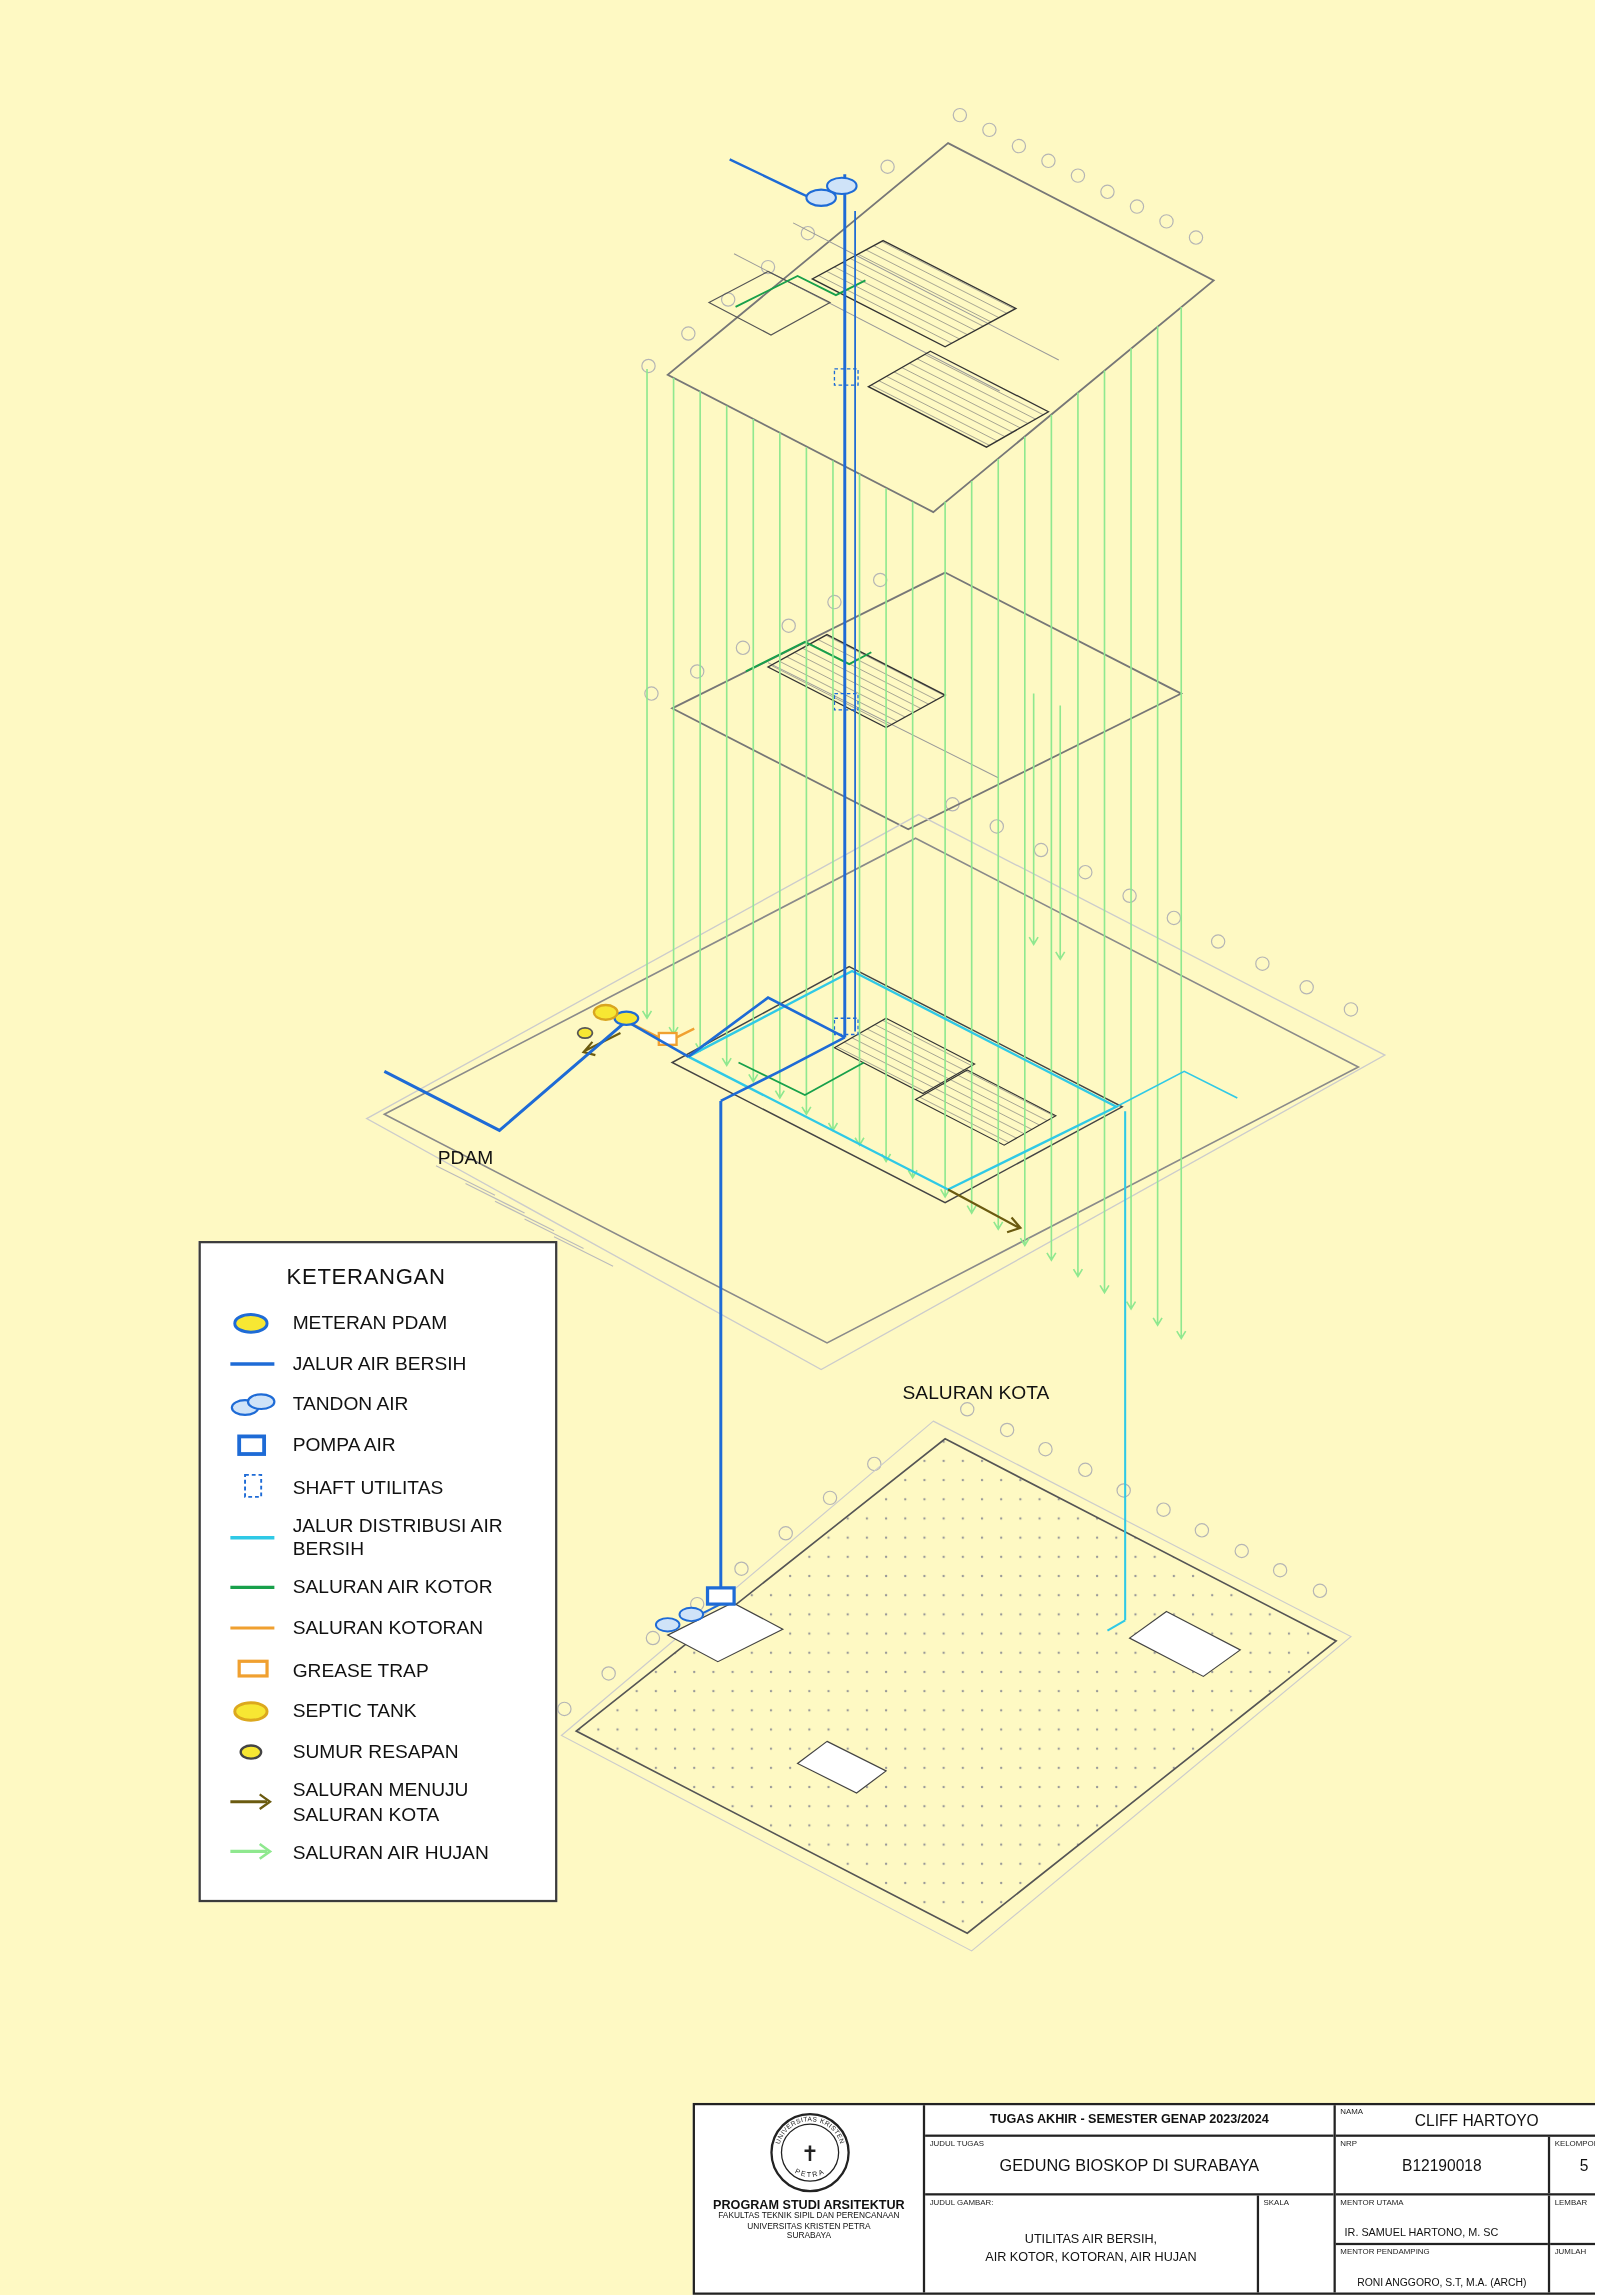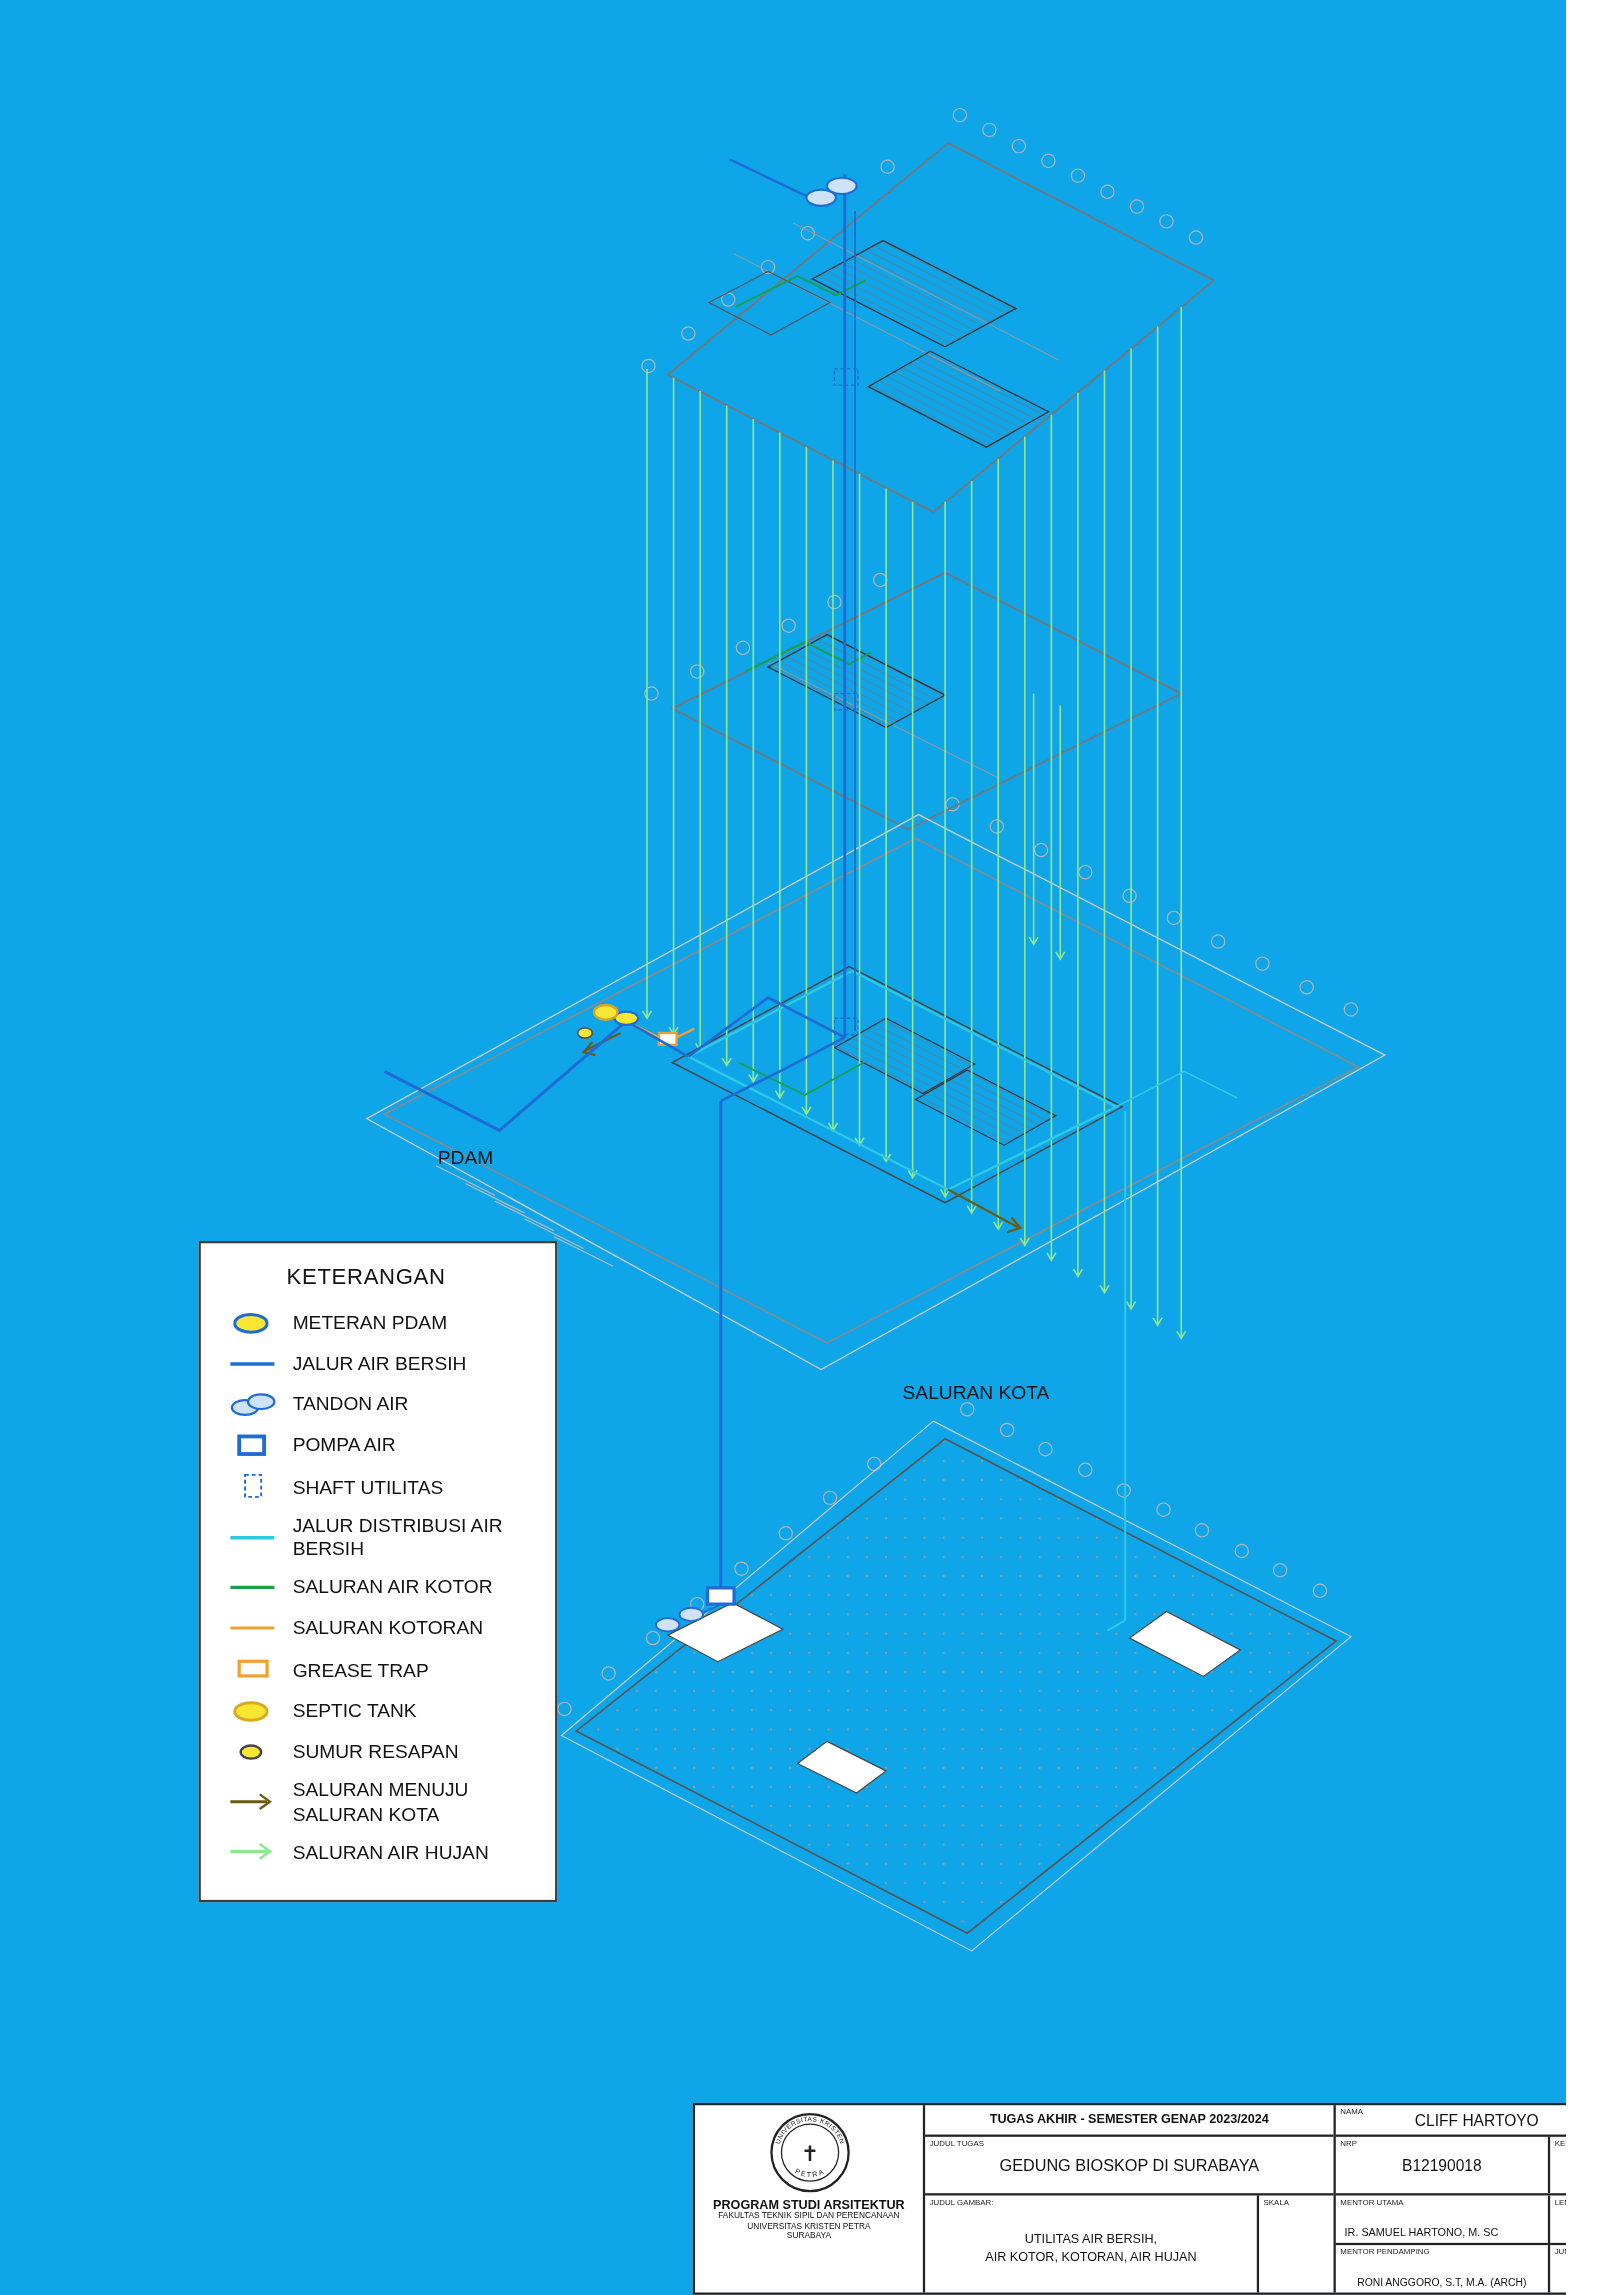--- a/index.html
+++ b/index.html
@@ -1,17 +1,17 @@
 <!DOCTYPE html>
 <html style="font-size:10.5px"><head>
 <meta charset="utf-8">
 <style>
   html,body{margin:0;padding:0;background:#fff;}
-  .page{position:relative;width:1566px;height:2295px;background:#0ea5e9;overflow:hidden;
-        font-family:"Liberation Sans",sans-serif;color:#111;}
+  .page{position:relative;width:1566px;height:2295px;background:#fef9c3;overflow:hidden;
+        font-family:"Liberation Sans",sans-serif;color:#111;padding-left:29px;}
   .scale{position:absolute;left:0;top:0;width:720px;height:1017px;
          transform:scale(2.2564);transform-origin:0 0;}
   .drawing{position:absolute;left:0;top:0;}
 
   .anno{position:absolute;font-size:8.5px;color:#111;white-space:nowrap;}
   .anno.pdam{left:194px;top:508px;}
   .anno.skota{left:400px;top:612px;}
 
   
   .legend{position:absolute;left:88px;top:550px;width:159px;box-sizing:border-box;

